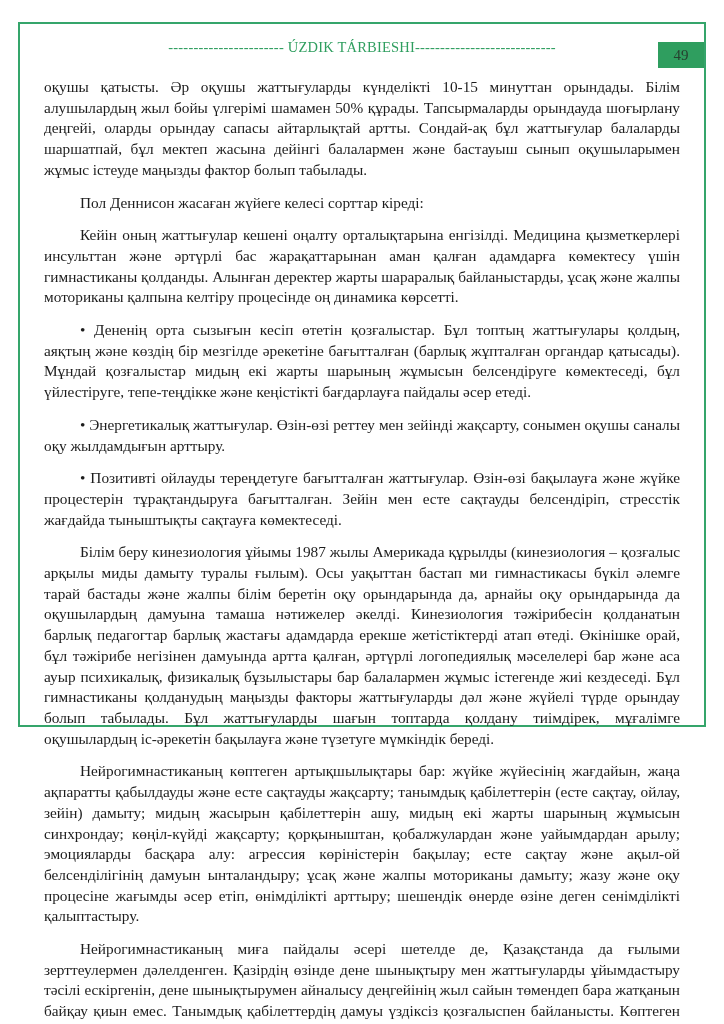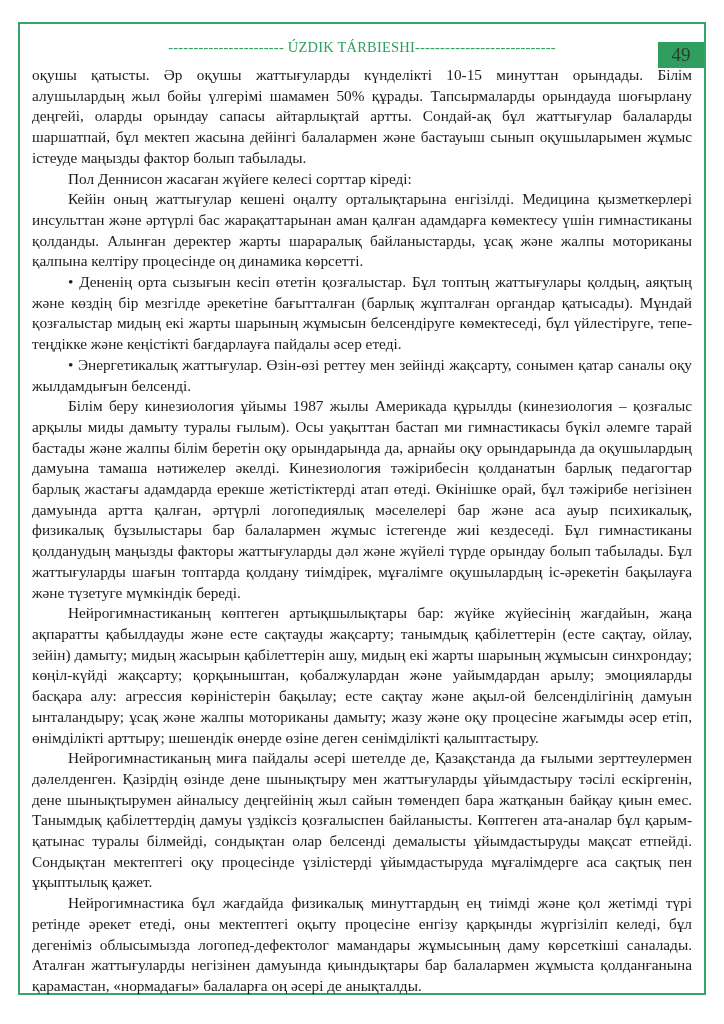--- a/index.html
+++ b/index.html
@@ -12,21 +12,21 @@
     height: 1024px;
     position: relative;
     overflow: hidden;
     font-family: "Liberation Serif", "DejaVu Serif", serif;
   }
   .page-frame {
     position: absolute;
     left: 18px;
     top: 22px;
     width: 688px;
-    height: 973px;
+    height: 705px;
     border: 2px solid var(--border-green, #35a56b);
     box-sizing: border-box;
     background: #ffffff;
   }
   .header-row {
     position: relative;
     margin-top: 13px;
     height: 24px;
   }
   .header-line {
@@ -39,35 +39,35 @@
     white-space: nowrap;
   }
   .page-badge {
     position: absolute;
     top: 5px;
     right: 0px;
     width: 46px;
     height: 26px;
     background: var(--accent-green, #2f9e5f);
     color: var(--badge-text, #26402f);
-    font-size: 19px;
+    font-size: 15px;
     display: flex;
     align-items: center;
     justify-content: center;
     font-family: Liberation Serif, serif;
   }
   .content {
     padding: 4px 12px 0 12px;
     color: var(--body-text, #1c1c1c);
     font-size: 15.3px;
     line-height: 20.7px;
     text-align: justify;
   }
   .content p {
-    margin: 0;
+    margin: 12px;
     text-indent: 36px;
   }
   .content p.no-indent {
     text-indent: 0;
   }
 </style>
 </head>
 <body>
 
 <div class="page-frame">
@@ -75,21 +75,22 @@
   <div class="header-row">
     <span class="header-line">----------------------- ÚZDIK TÁRBIESHI----------------------------</span>
     <div class="page-badge">49</div>
   </div>
 
   <div class="content">
     <p class="no-indent">оқушы қатысты. Әр оқушы жаттығуларды күнделікті 10-15 минуттан орындады. Білім алушылардың жыл бойы үлгерімі шамамен 50% құрады. Тапсырмаларды орындауда шоғырлану деңгейі, оларды орындау сапасы айтарлықтай артты. Сондай-ақ бұл жаттығулар балаларды шаршатпай, бұл мектеп жасына дейінгі балалармен және бастауыш сынып оқушыларымен жұмыс істеуде маңызды фактор болып табылады.</p>
     <p>Пол Деннисон жасаған жүйеге келесі сорттар кіреді:</p>
     <p>Кейін оның жаттығулар кешені оңалту орталықтарына енгізілді. Медицина қызметкерлері инсульттан және әртүрлі бас жарақаттарынан аман қалған адамдарға көмектесу үшін гимнастиканы қолданды. Алынған деректер жарты шараралық байланыстарды, ұсақ және жалпы моториканы қалпына келтіру процесінде оң динамика көрсетті.</p>
     <p>• Дененің орта сызығын кесіп өтетін қозғалыстар. Бұл топтың жаттығулары қолдың, аяқтың және көздің бір мезгілде әрекетіне бағытталған (барлық жұпталған органдар қатысады). Мұндай қозғалыстар мидың екі жарты шарының жұмысын белсендіруге көмектеседі, бұл үйлестіруге, тепе-теңдікке және кеңістікті бағдарлауға пайдалы әсер етеді.</p>
-    <p>• Энергетикалық жаттығулар. Өзін-өзі реттеу мен зейінді жақсарту, сонымен қатар саналы оқу жылдамдығын белсенді.</p>
+    <p>• Энергетикалық жаттығулар. Өзін-өзі реттеу мен зейінді жақсарту, сонымен оқушы саналы оқу жылдамдығын арттыру.</p>
+    <p>• Позитивті ойлауды тереңдетуге бағытталған жаттығулар. Өзін-өзі бақылауға және жүйке процестерін тұрақтандыруға бағытталған. Зейін мен есте сақтауды белсендіріп, стресстік жағдайда тыныштықты сақтауға көмектеседі.</p>
     <p>Білім беру кинезиология ұйымы 1987 жылы Америкада құрылды (кинезиология – қозғалыс арқылы миды дамыту туралы ғылым). Осы уақыттан бастап ми гимнастикасы бүкіл әлемге тарай бастады және жалпы білім беретін оқу орындарында да, арнайы оқу орындарында да оқушылардың дамуына тамаша нәтижелер әкелді. Кинезиология тәжірибесін қолданатын барлық педагогтар барлық жастағы адамдарда ерекше жетістіктерді атап өтеді. Өкінішке орай, бұл тәжірибе негізінен дамуында артта қалған, әртүрлі логопедиялық мәселелері бар және аса ауыр психикалық, физикалық бұзылыстары бар балалармен жұмыс істегенде жиі кездеседі. Бұл гимнастиканы қолданудың маңызды факторы жаттығуларды дәл және жүйелі түрде орындау болып табылады. Бұл жаттығуларды шағын топтарда қолдану тиімдірек, мұғалімге оқушылардың іс-әрекетін бақылауға және түзетуге мүмкіндік береді.</p>
     <p>Нейрогимнастиканың көптеген артықшылықтары бар: жүйке жүйесінің жағдайын, жаңа ақпаратты қабылдауды және есте сақтауды жақсарту; танымдық қабілеттерін (есте сақтау, ойлау, зейін) дамыту; мидың жасырын қабілеттерін ашу, мидың екі жарты шарының жұмысын синхрондау; көңіл-күйді жақсарту; қорқыныштан, қобалжулардан және уайымдардан арылу; эмоцияларды басқара алу: агрессия көріністерін бақылау; есте сақтау және ақыл-ой белсенділігінің дамуын ынталандыру; ұсақ және жалпы моториканы дамыту; жазу және оқу процесіне жағымды әсер етіп, өнімділікті арттыру; шешендік өнерде өзіне деген сенімділікті қалыптастыру.</p>
     <p>Нейрогимнастиканың миға пайдалы әсері шетелде де, Қазақстанда да ғылыми зерттеулермен дәлелденген. Қазірдің өзінде дене шынықтыру мен жаттығуларды ұйымдастыру тәсілі ескіргенін, дене шынықтырумен айналысу деңгейінің жыл сайын төмендеп бара жатқанын байқау қиын емес. Танымдық қабілеттердің дамуы үздіксіз қозғалыспен байланысты. Көптеген ата-аналар бұл қарым-қатынас туралы білмейді, сондықтан олар белсенді демалысты ұйымдастыруды мақсат етпейді. Сондықтан мектептегі оқу процесінде үзілістерді ұйымдастыруда мұғалімдерге аса сақтық пен ұқыптылық қажет.</p>
     <p>Нейрогимнастика бұл жағдайда физикалық минуттардың ең тиімді және қол жетімді түрі ретінде әрекет етеді, оны мектептегі оқыту процесіне енгізу қарқынды жүргізіліп келеді, бұл дегеніміз облысымызда логопед-дефектолог мамандары жұмысының даму көрсеткіші саналады. Аталған жаттығуларды негізінен дамуында қиындықтары бар балалармен жұмыста қолданғанына қарамастан, «нормадағы» балаларға оң әсері де анықталды.</p>
 
   </div>
 
 </div>
 
 </body></html>

